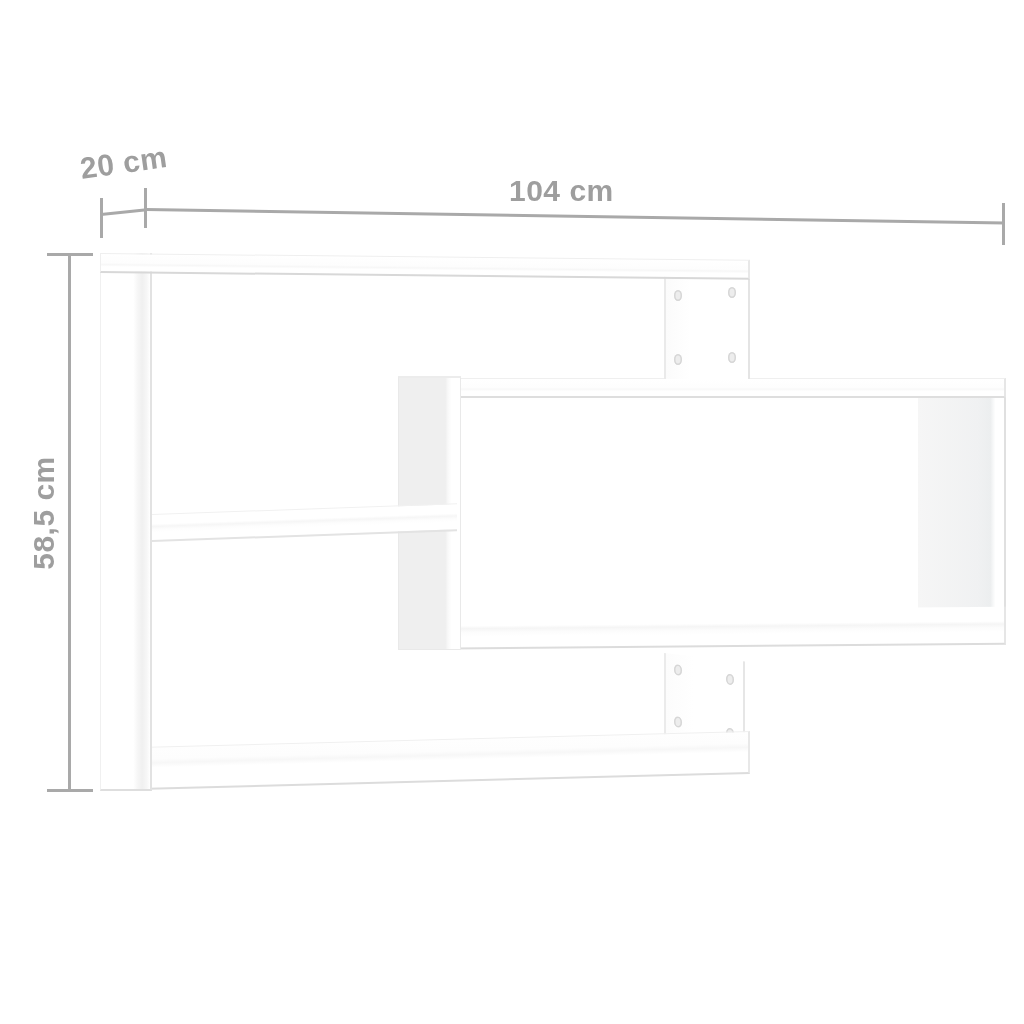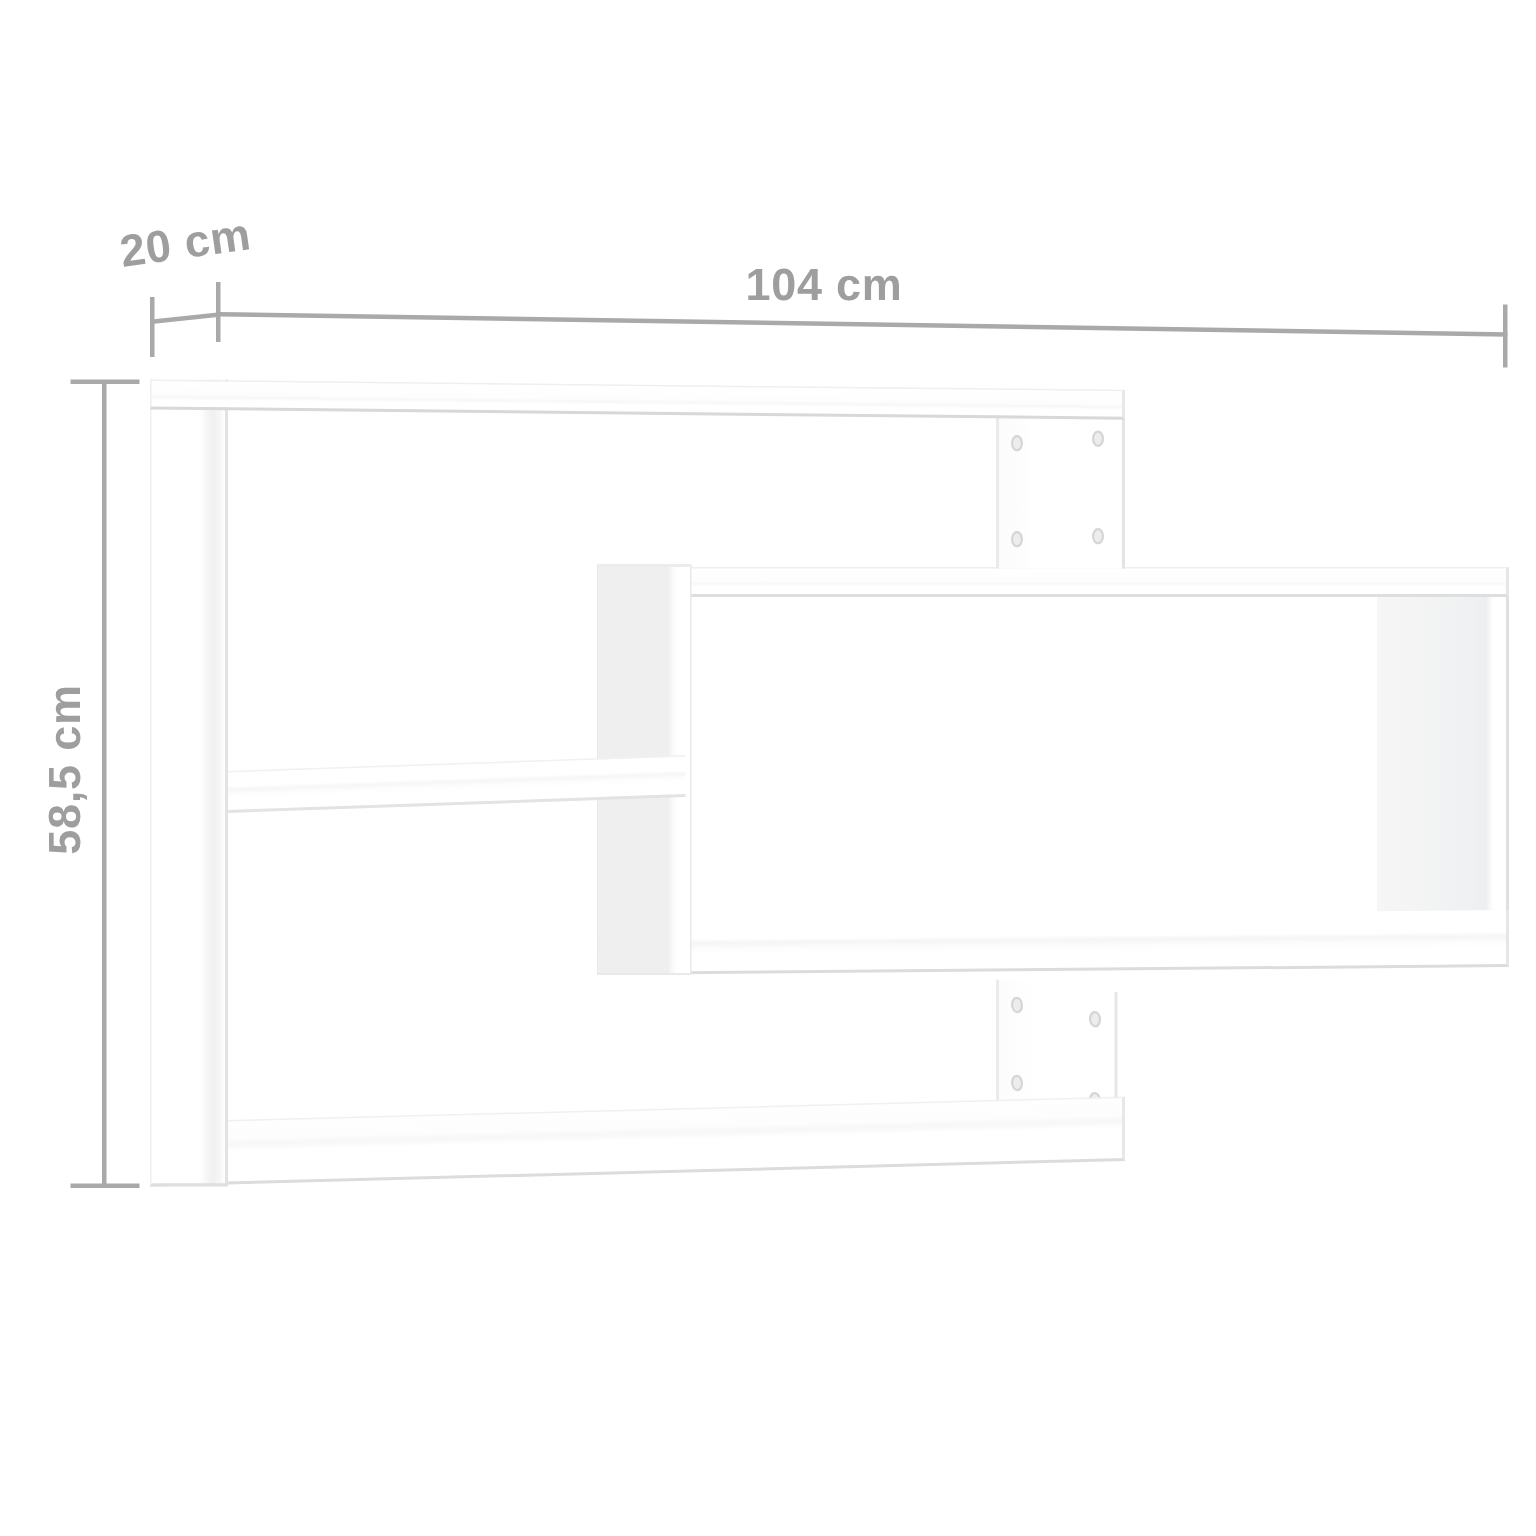--- a/index.html
+++ b/index.html
@@ -20,21 +20,21 @@
   .vline-58{left:68px;top:254px;width:3px;height:537px;}
   .tick-58-top   {left:47px;top:253px;width:46px;height:3px;}
   .tick-58-bottom{left:47px;top:789px;width:46px;height:3px;}
 
   
   .dim-label{
     position:absolute;color:#9e9e9e;font-weight:700;font-size:30px;
     letter-spacing:.5px;white-space:nowrap;line-height:1;
   }
   .label-depth {left:80px;top:148px;transform:rotate(-8deg);}
-  .label-width {left:497px;top:176px;}
+  .label-width {left:509px;top:176px;}
   .label-height{left:44px;top:513px;transform:translate(-50%,-50%) rotate(-90deg);}
 
   
   .board{position:absolute;background:#ffffff;box-sizing:border-box;}
 
   .mid-right-panel{
     left:918px;top:396px;width:88px;height:218px;
     background:linear-gradient(90deg,#f6f6f6 0%,#f0f1f2 70%,#eceeef 84%,#ffffff 90%);
     border-right:2px solid #e0e0e0;
   }

